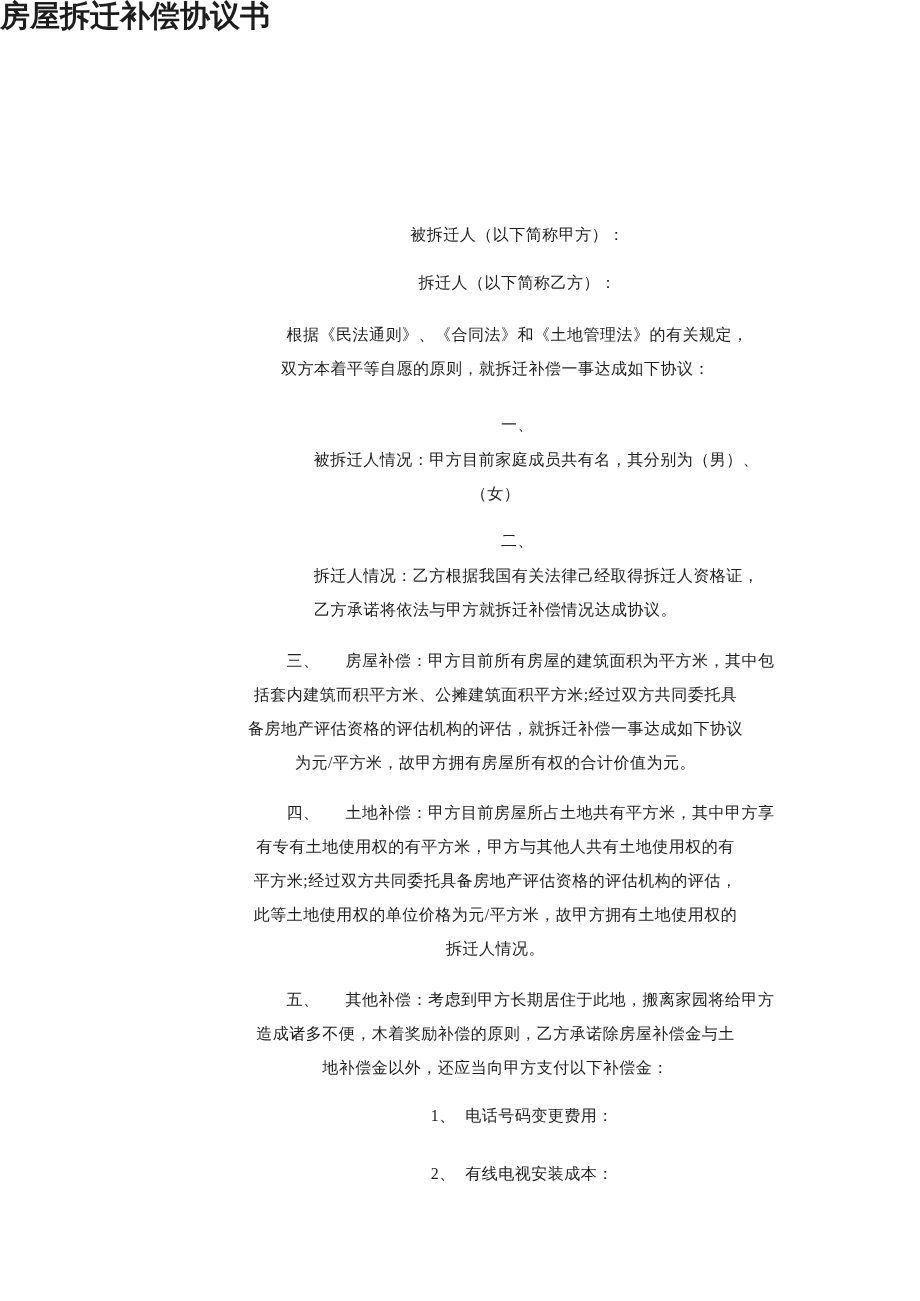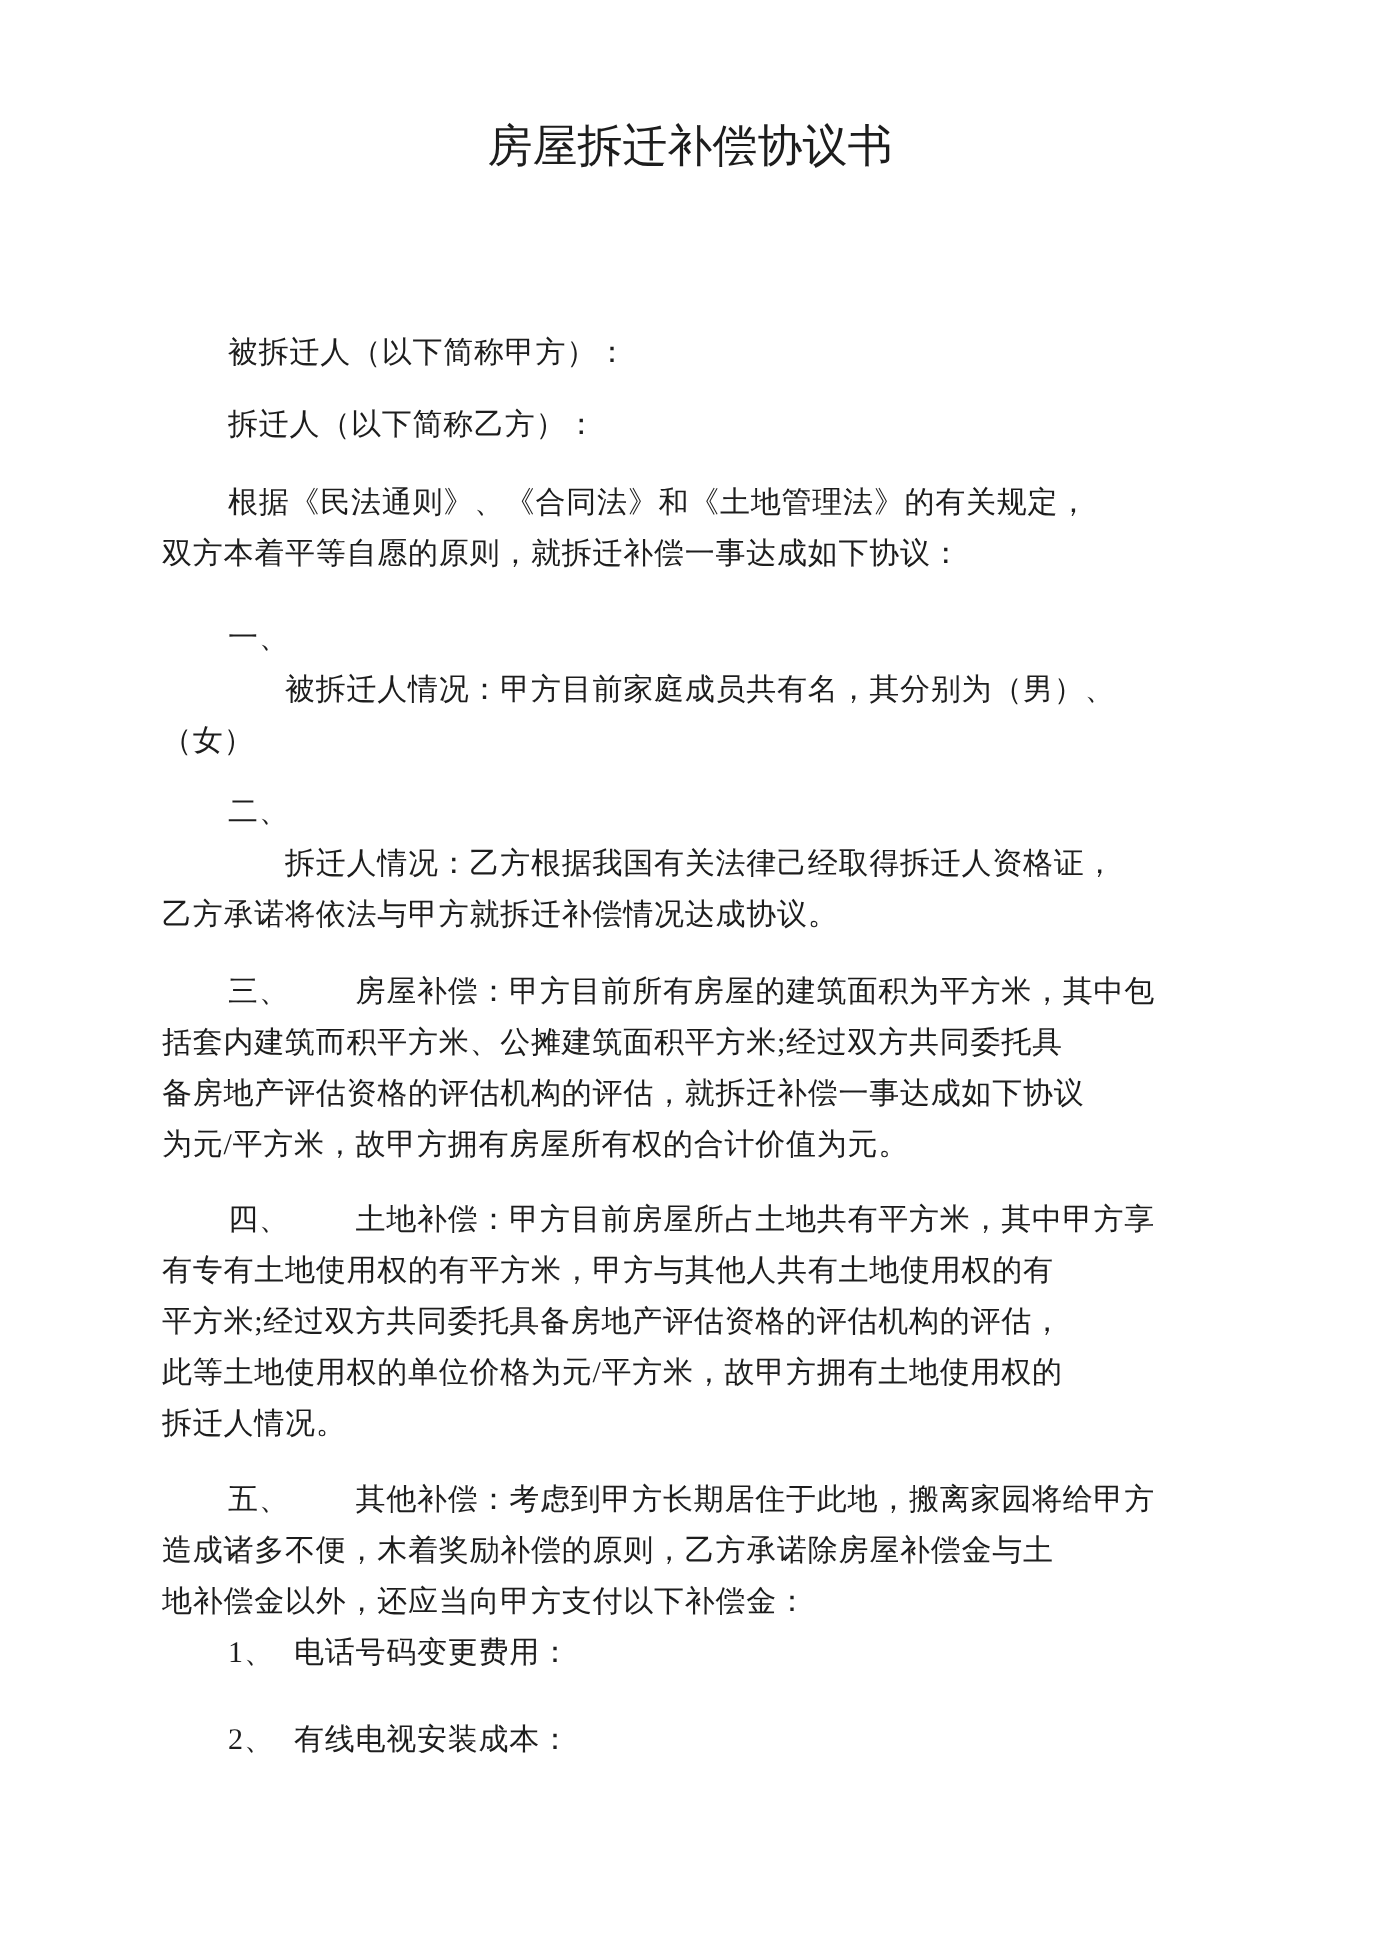--- a/index.html
+++ b/index.html
@@ -11,43 +11,42 @@
     position: relative;
     width: 920px;
     height: 1301px;
     background: #ffffff;
     overflow: hidden;
     font-family: "Liberation Serif", "DejaVu Serif", serif;
     color: #1d1d1d;
   }
   .doc-title {
     margin: 0;
-    padding-top: 82px;
-    text-align: center;
     font-size: 30px;
     line-height: 32px;
-    font-weight: 400;
+    font-weight: 700;
     letter-spacing: 0px;
     white-space: nowrap;
   }
   .doc-body {
     position: absolute;
     left: 108px;
     top: 218px;
     width: 775px;
   }
   .para {
     margin: 0;
   }
   .line {
-    font-size: 20px;
+    font-size: 16px;
     line-height: 34px;
     height: 34px;
     white-space: nowrap;
     letter-spacing: 0.5px;
+    text-align: center;
   }
   
   .plain   > .line.first { padding-left: 44px; }
   .ordinal > .line.first { padding-left: 44px; }
   .detail  > .line.first { padding-left: 82px; }
   .clause  > .line.first { padding-left: 44px; }
   .item    > .line.first { padding-left: 44px; }
   
   .clause .num { display: inline-block; width: 85px; }
   .item   .num { display: inline-block; width: 44px; }
@@ -93,20 +92,20 @@
         <div class="line">有专有土地使用权的有平方米，甲方与其他人共有土地使用权的有</div>
         <div class="line">平方米;经过双方共同委托具备房地产评估资格的评估机构的评估，</div>
         <div class="line">此等土地使用权的单位价格为元/平方米，故甲方拥有土地使用权的</div>
         <div class="line">拆迁人情况。</div>
       </div>
       <div class="para clause" style="margin-top: 17px;">
         <div class="line first"><span class="num">五、</span><span>其他补偿：考虑到甲方长期居住于此地，搬离家园将给甲方</span></div>
         <div class="line">造成诸多不便，木着奖励补偿的原则，乙方承诺除房屋补偿金与土</div>
         <div class="line">地补偿金以外，还应当向甲方支付以下补偿金：</div>
       </div>
-      <div class="para item" style="margin-top: 0;">
+      <div class="para item" style="margin-top: 14px;">
         <div class="line first"><span class="num">1、</span><span>电话号码变更费用：</span></div>
       </div>
       <div class="para item" style="margin-top: 24px;">
         <div class="line first"><span class="num">2、</span><span>有线电视安装成本：</span></div>
       </div>
     </div>
 </div>
 
 </body></html>

